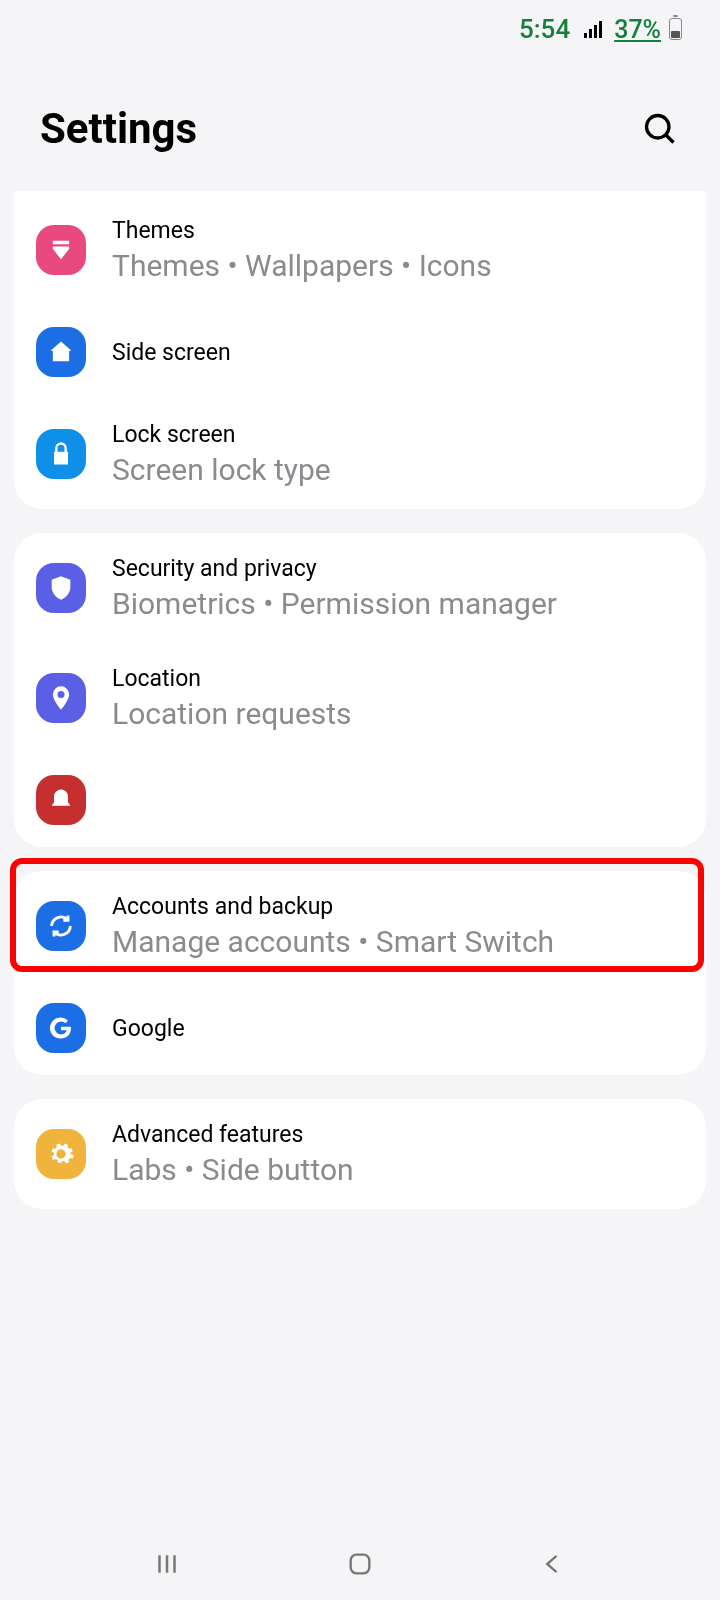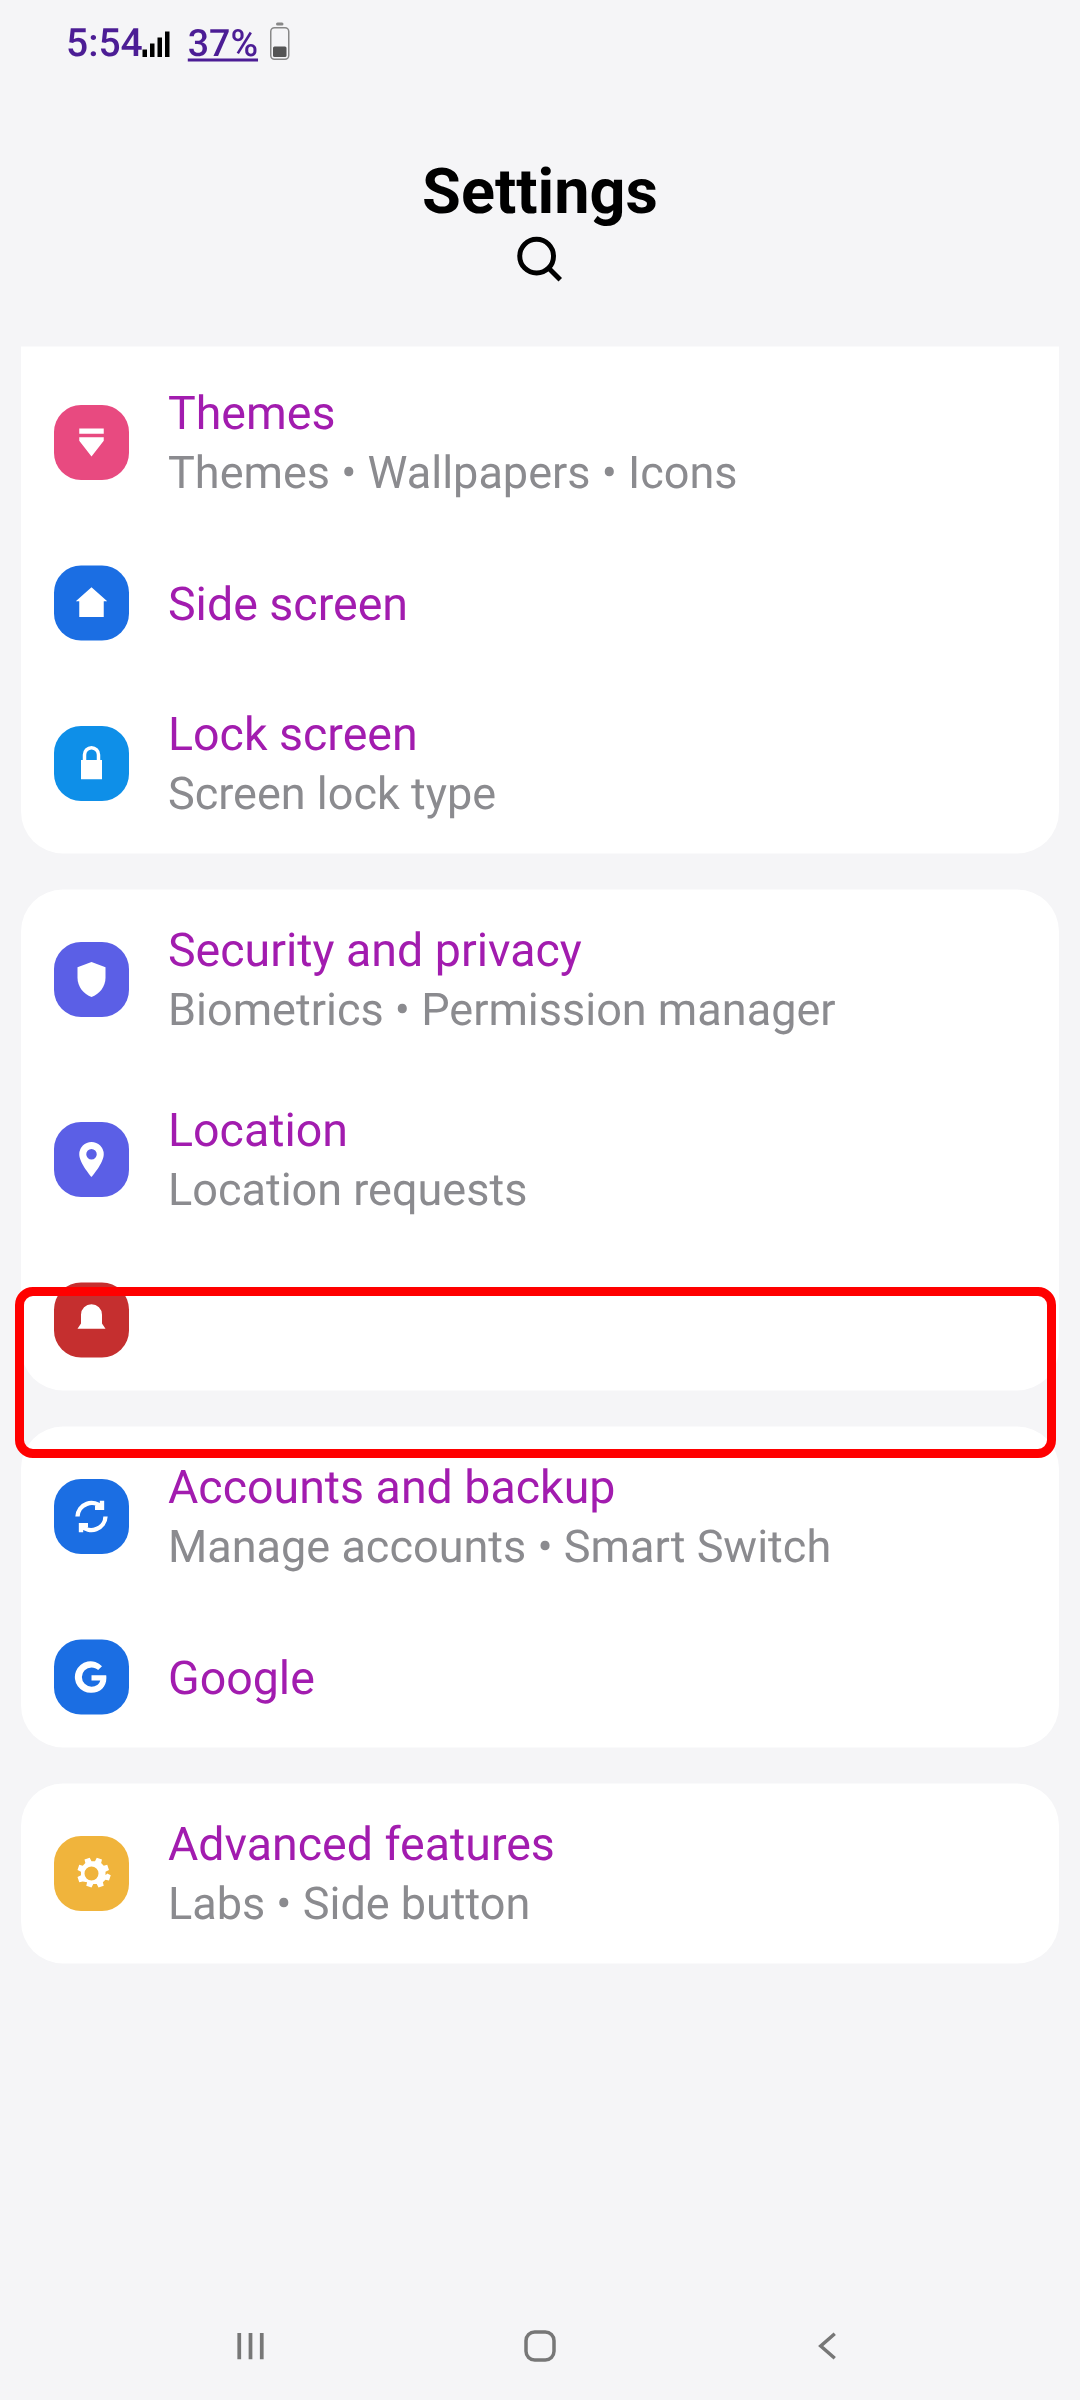--- a/index.html
+++ b/index.html
@@ -6,26 +6,27 @@
     body {
       width: 720px;
       height: 1600px;
       background: #f5f5f7;
       font-family: -apple-system, BlinkMacSystemFont, "Segoe UI", Roboto, sans-serif;
       overflow: hidden;
       position: relative;
     }
     .status-bar {
       display: flex;
-      justify-content: flex-start;
+      justify-content: flex-end;
       align-items: center;
       padding: 14px 38px 8px 44px;
       font-size: 26px;
       font-weight: 500;
-      color: #4c1d95;
+      color: #15803d;
+      gap: 14px;
     }
     .status-right {
       display: flex;
       align-items: center;
       gap: 8px;
       font-size: 25px;
       text-decoration: underline;
     }
     .signal-icon {
       display: inline-block;
@@ -69,21 +70,20 @@
       right: 1px;
       height: 37%;
       background: #555;
       border-radius: 1px;
     }
     .header {
       display: flex;
       justify-content: space-between;
       align-items: center;
       padding: 52px 40px 38px 40px;
-      flex-direction: column;
     }
     .header h1 {
       font-size: 42px;
       font-weight: 700;
       color: #000;
     }
     .search-btn {
       width: 40px;
       height: 40px;
       display: flex;
@@ -111,22 +111,22 @@
       justify-content: center;
       flex-shrink: 0;
     }
     .icon-wrap svg { width: 28px; height: 28px; }
     .item-text {
       display: flex;
       flex-direction: column;
       gap: 4px;
     }
     .item-title {
-      font-size: 31px;
-      color: #a21caf;
+      font-size: 23px;
+      color: #000000;
       font-weight: 400;
     }
     .item-sub {
       font-size: 30px;
       color: #8a8存a8;
       color: #8b8b8f;
     }
     .highlight-box {
       position: absolute;
       border: 6px solid #ff0000;

